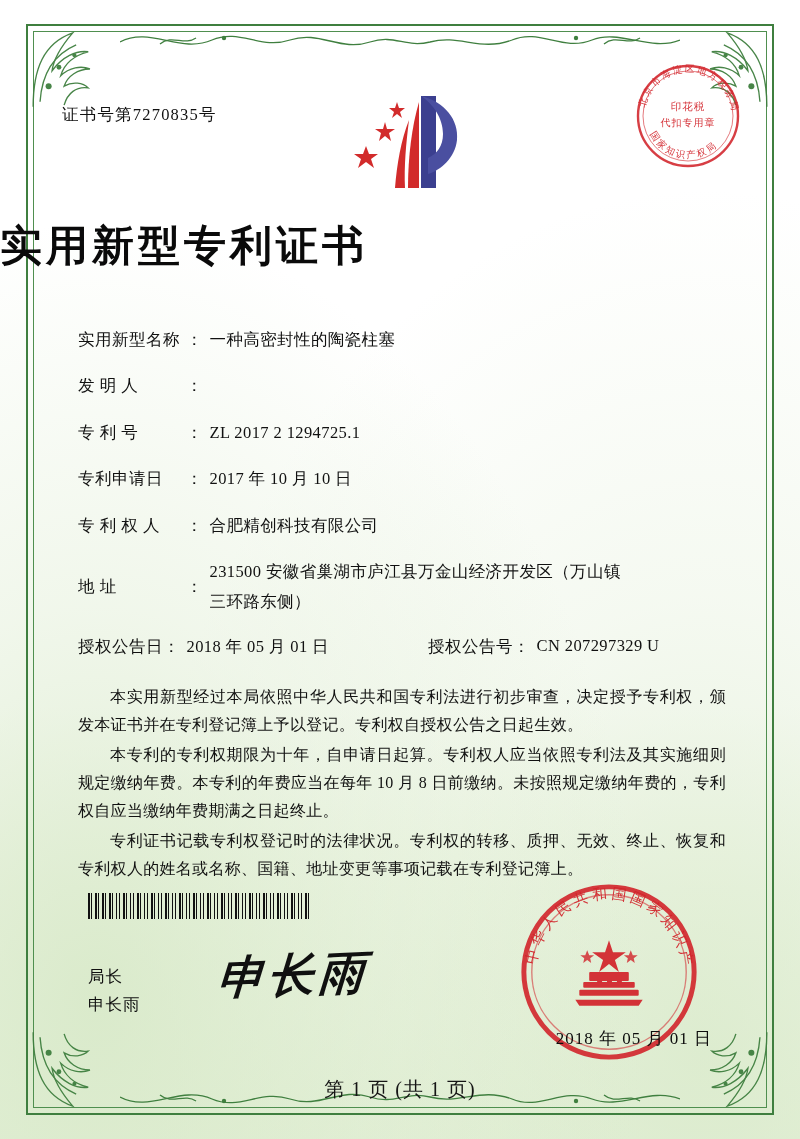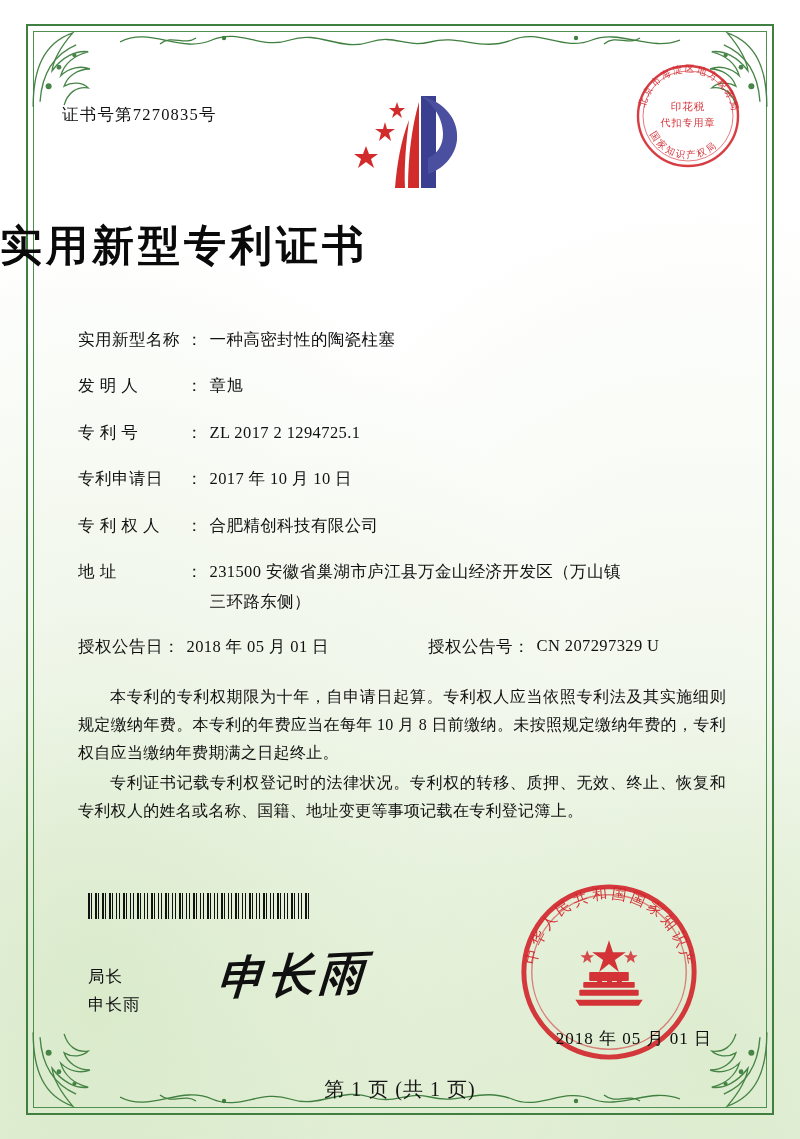--- a/index.html
+++ b/index.html
@@ -109,21 +109,21 @@
   
   .fields {
     position: absolute;
     left: 78px;
     top: 328px;
     width: 660px;
     font-size: 16.5px;
   }
   .field-row {
     display: flex;
-    align-items: flex-start;
+    align-items: center;
     margin-bottom: 22.5px;
     line-height: 1.45;
   }
   .field-label {
     width: 108px;
     flex: 0 0 108px;
     letter-spacing: 0.5px;
     white-space: nowrap;
   }
   .field-label.spread {
@@ -356,21 +356,20 @@
 
     <div class="field-row">
       <div class="field-label">实用新型名称</div>
       <div class="field-colon">：</div>
       <div class="field-value">一种高密封性的陶瓷柱塞</div>
     </div>
 
     <div class="field-row">
       <div class="field-label spread">发  明  人</div>
       <div class="field-colon">：</div>
-      <div class="field-value">章旭</div>
     </div>
 
     <div class="field-row">
       <div class="field-label spread">专  利  号</div>
       <div class="field-colon">：</div>
       <div class="field-value">ZL 2017 2 1294725.1</div>
     </div>
 
     <div class="field-row">
       <div class="field-label">专利申请日</div>
@@ -402,20 +401,21 @@
       <div class="pub-right">
         <span class="pub-label">授权公告号</span>
         <span class="pub-colon">：</span>
         <span class="pub-value">CN 207297329 U</span>
       </div>
     </div>
 
   </div>
 
   <div class="paragraphs">
+    <p>本实用新型经过本局依照中华人民共和国专利法进行初步审查，决定授予专利权，颁发本证书并在专利登记簿上予以登记。专利权自授权公告之日起生效。</p>
     <p>本专利的专利权期限为十年，自申请日起算。专利权人应当依照专利法及其实施细则规定缴纳年费。本专利的年费应当在每年 10 月 8 日前缴纳。未按照规定缴纳年费的，专利权自应当缴纳年费期满之日起终止。</p>
     <p>专利证书记载专利权登记时的法律状况。专利权的转移、质押、无效、终止、恢复和专利权人的姓名或名称、国籍、地址变更等事项记载在专利登记簿上。</p>
   </div>
 
   <div class="barcode"></div>
 
   <div class="sig-label">
     <div>局长</div>
     <div>申长雨</div>
   </div>

